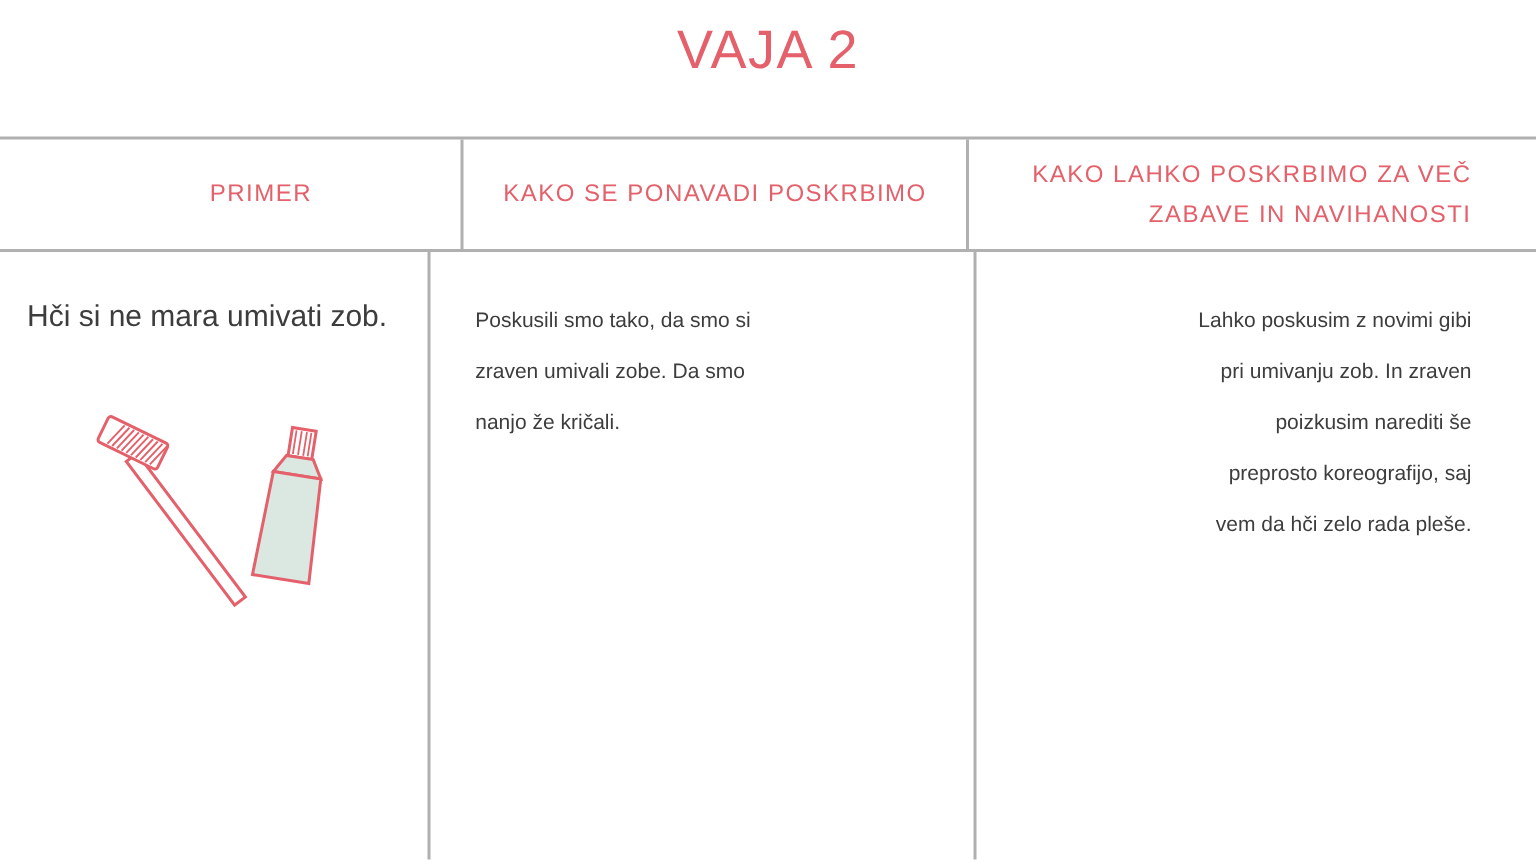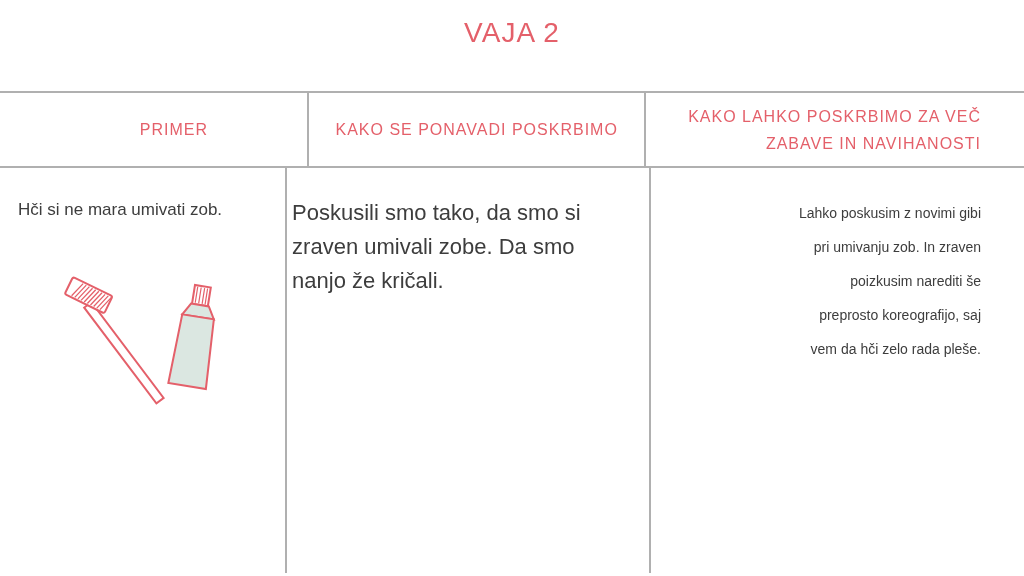--- a/index.html
+++ b/index.html
@@ -13,21 +13,21 @@
   body{
     font-family:"Liberation Sans","DejaVu Sans",sans-serif;
     width:1024px;height:576px;overflow:hidden;
   }
   .slide{position:relative;width:1024px;height:576px;background:#ffffff;}
 
   .title-bar{height:91px;}
   .page-title{
     padding-top:15px;
     text-align:center;
-    font-size:28px;
+    font-size:36px;
     line-height:36px;
     letter-spacing:1px;
     color:var(--accent);
     font-weight:400;
   }
 
   .header-row{
     display:flex;
     height:77px;
     border-top:2px solid var(--grid-line);
@@ -49,25 +49,25 @@
     text-align:right;
     padding-right:43px;
     white-space:pre-line;
   }
 
   .body-row{
     display:flex;
     height:405px;
   }
   .bcell{color:var(--body-text);}
-  .bcell.w1{width:294px;position:relative;font-size:17px;padding:32px 16px 0 18px;}
+  .bcell.w1{width:294px;position:relative;font-size:20px;padding:32px 16px 0 18px;}
   .bcell.w2{
     width:376px;border-left:2px solid var(--grid-line);
-    font-size:22px;line-height:34px;
-    padding:28px 18px 0 5px;
+    font-size:14px;line-height:34px;
+    padding:28px 18px 0 30px;
     white-space:pre-line;
   }
   .bcell.w3{
     width:386px;border-left:2px solid var(--grid-line);
     font-size:14px;line-height:34px;
     padding:28px 43px 0 20px;
     text-align:right;
     white-space:pre-line;
   }
 

